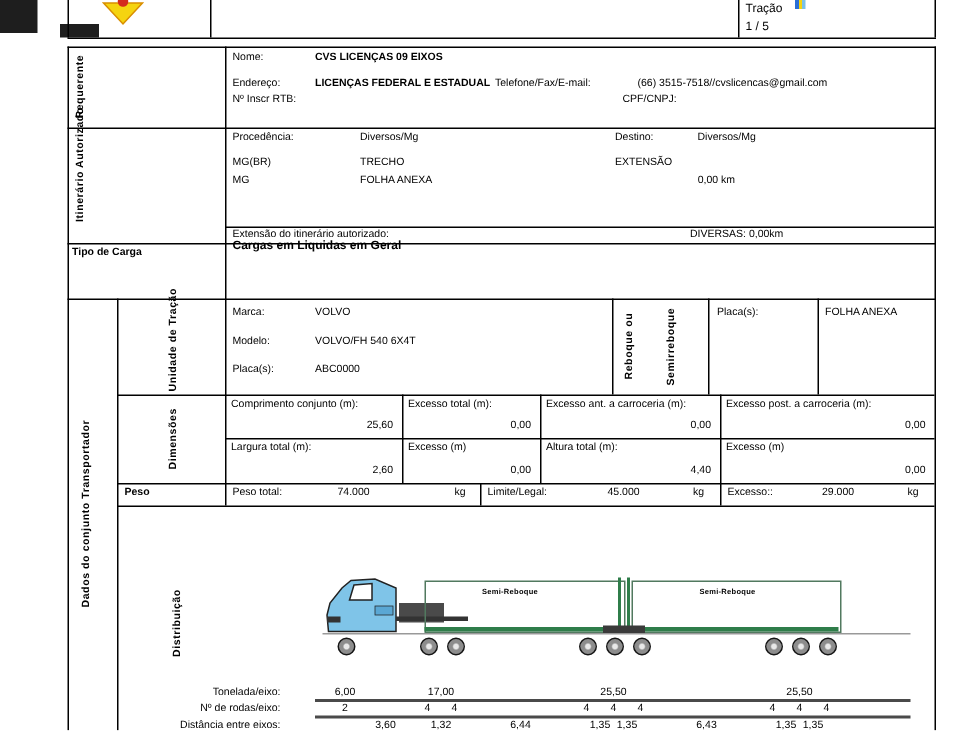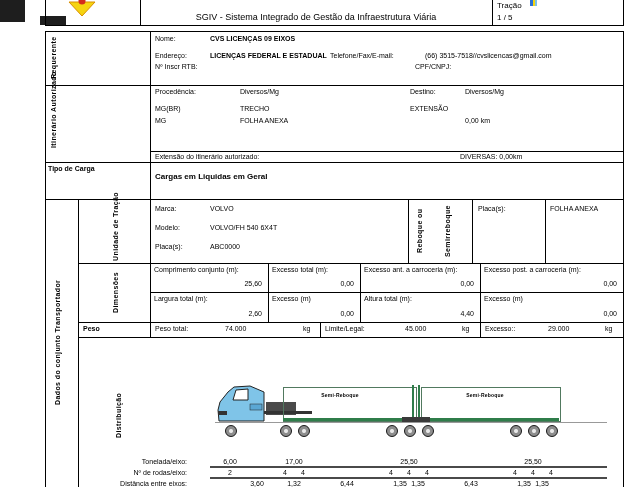--- a/index.html
+++ b/index.html
@@ -34,21 +34,20 @@
   <div class="vl" style="left:140px;top:0;height:25px;"></div>
   <div class="vl" style="left:492px;top:0;height:25px;"></div>
   <div class="vl" style="left:623px;top:0;height:25px;"></div>
   <div class="hl" style="left:45px;top:25px;width:579px;"></div>
 
   <svg class="abs" style="left:66px;top:0;" width="32" height="18" viewBox="0 0 32 18">
     <polygon points="3,2 29,2 16,16" fill="#f5d410" stroke="#d98e00" stroke-width="1"></polygon>
     <circle cx="16" cy="1" r="3.5" fill="#d42a1e"></circle>
   </svg>
 
-  <div class="t t9 ca" style="left:140px;top:12px;width:352px;">SGIV - Sistema Integrado de Gestão da Infraestrutura Viária</div>
 
   <div class="abs" style="left:530px;top:0;width:7px;height:6px;background:linear-gradient(90deg,#2a6fd6 0 3px,#f5d410 3px 5px,#7ac0e8 5px);"></div>
   <div class="t t8" style="left:497px;top:1px;">Tração</div>
   <div class="t t8" style="left:497px;top:13px;">1 / 5</div>
 
   <div class="hl" style="left:45px;top:31px;width:579px;"></div>
   <div class="vl" style="left:45px;top:31px;height:456px;"></div>
   <div class="vl" style="left:623px;top:31px;height:456px;"></div>
   <div class="vl" style="left:150px;top:31px;height:306px;"></div>
 
@@ -76,21 +75,21 @@
   <div class="t" style="left:240px;top:116px;">FOLHA ANEXA</div>
   <div class="t ra" style="left:410px;top:116px;width:80px;">0,00 km</div>
 
   <div class="hl" style="left:150px;top:151px;width:473px;"></div>
   <div class="t" style="left:155px;top:152px;">Extensão do itinerário autorizado:</div>
   <div class="t" style="left:460px;top:152px;">DIVERSAS: 0,00km</div>
 
   <div class="hl" style="left:45px;top:162px;width:579px;"></div>
 
   <div class="t b" style="left:48px;top:164px;">Tipo de Carga</div>
-  <div class="t t8 b" style="left:155px;top:172px;">Cargas em Liquidas em Geral</div>
+  <div class="t t8 b" style="left:155px;top:159px;">Cargas em Liquidas em Geral</div>
 
   <div class="hl" style="left:45px;top:199px;width:579px;"></div>
 
   <div class="vl" style="left:78px;top:199px;height:288px;"></div>
   <div class="vt t8" style="left:53px;top:210px;height:265px;">Dados do conjunto Transportador</div>
 
   <div class="vt" style="left:112px;top:201px;height:60px;">Unidade de Tração</div>
   <div class="t" style="left:155px;top:204px;">Marca:</div>
   <div class="t" style="left:210px;top:204px;">VOLVO</div>
   <div class="t" style="left:155px;top:223px;">Modelo:</div>

